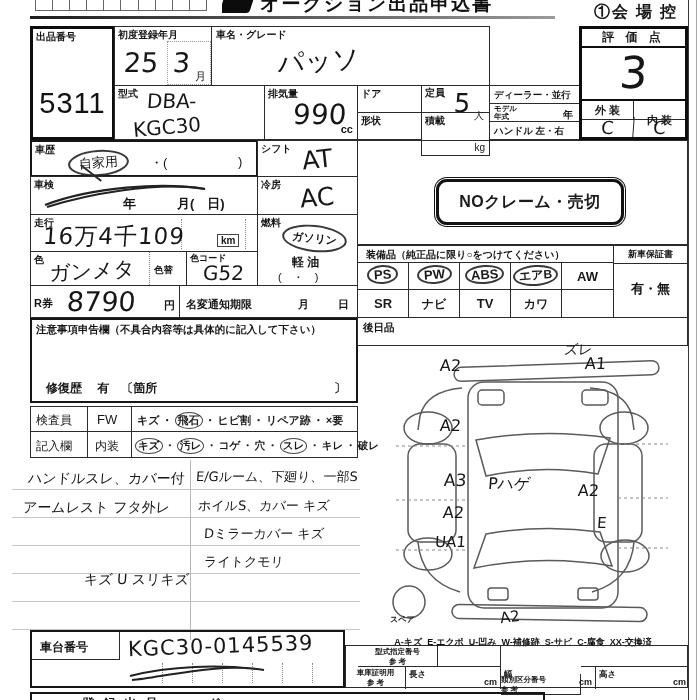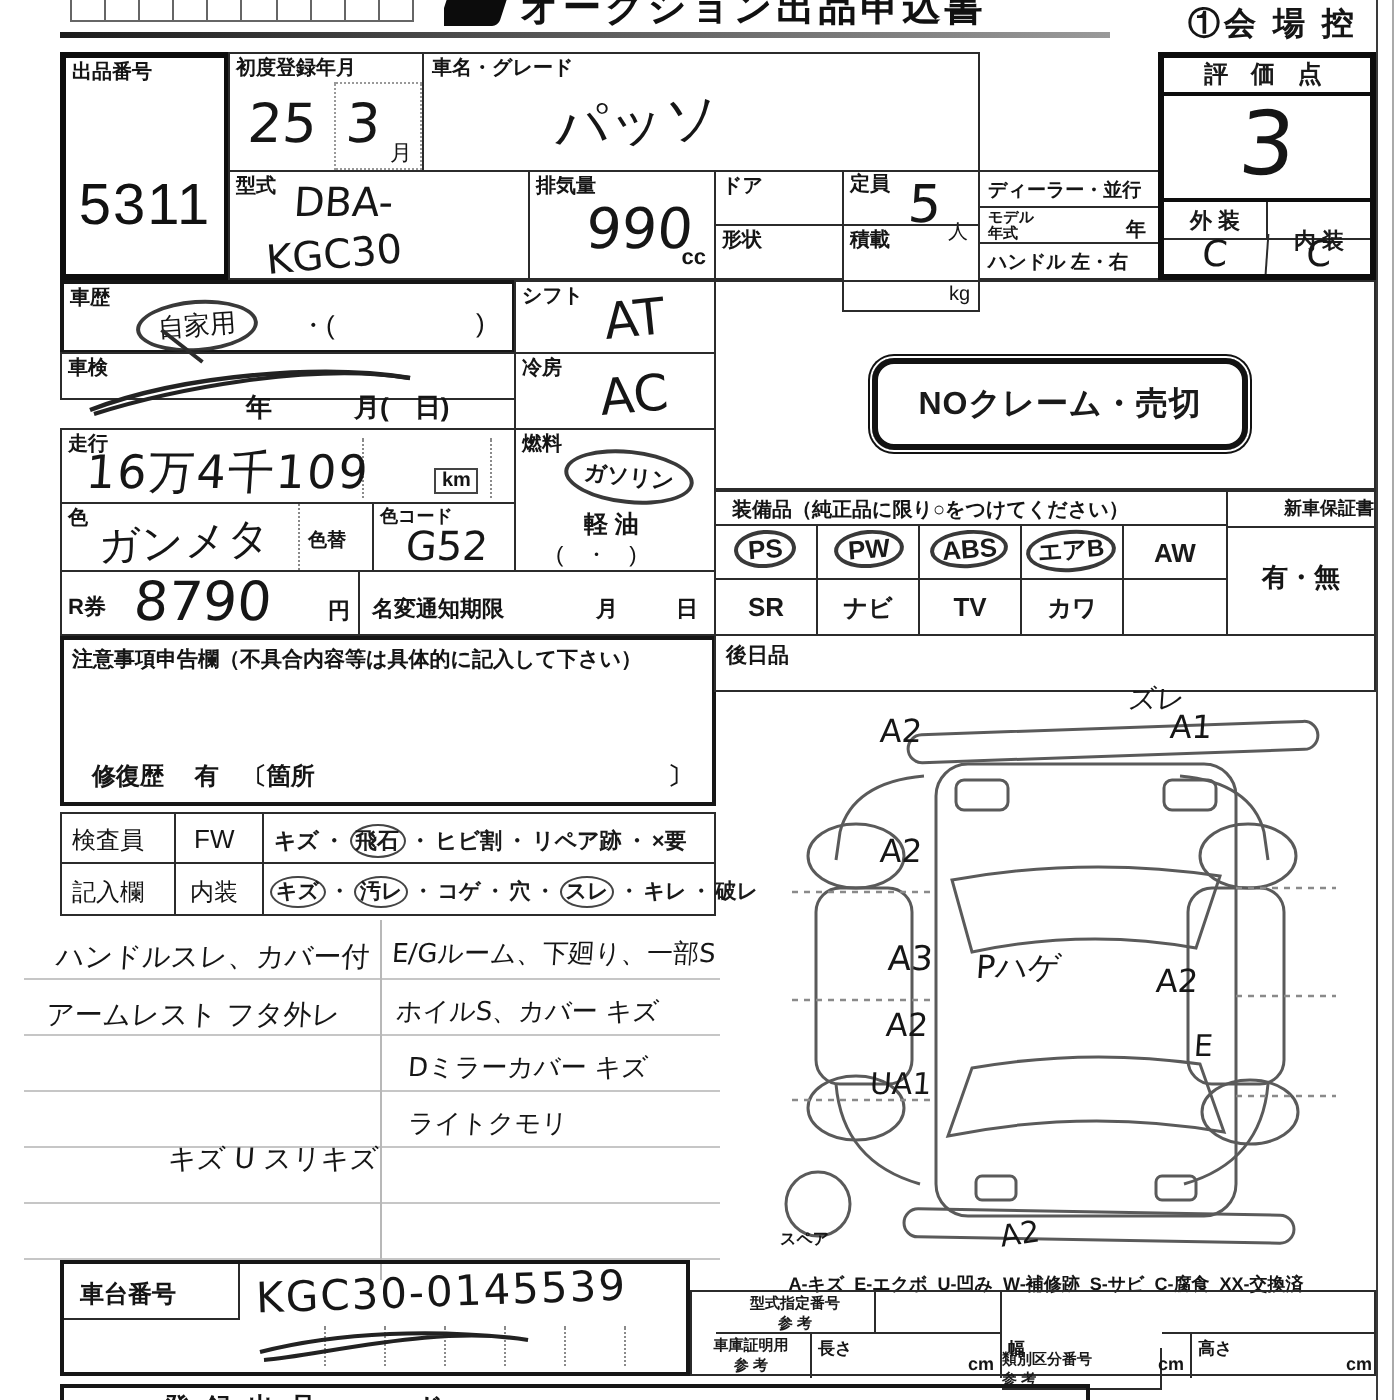--- a/index.html
+++ b/index.html
@@ -40,21 +40,21 @@
 
   <div class="abs" style="left:222px;top:0;width:320px;height:15px;overflow:hidden;">
     <div style="position:absolute;top:-9px;left:0;display:flex;align-items:center;gap:8px;">
       <span style="display:inline-block;width:30px;height:18px;background:#0c0c0c;transform:skewX(-18deg);border-radius:3px;"></span>
       <span style="font-size:19px;font-weight:bold;letter-spacing:2px;color:#111;">オークション出品申込書</span>
     </div>
   </div>
 
   <div class="abs" style="left:30px;top:16px;width:525px;height:3px;background:linear-gradient(to right,#1c1c1c,#9a9a9a);"></div>
 
-  <div class="abs print" style="left:594px;top:2px;font-size:16px;font-weight:600;letter-spacing:2px;">①会 場 控</div>
+  <div class="abs print" style="left:594px;top:2px;font-size:16px;font-weight:600;letter-spacing:2px;font-family:Liberation Serif, serif;">①会 場 控</div>
 
   <div class="cell thick" style="left:30px;top:26px;width:85px;height:114px;">
     <div class="lbl" style="position:absolute;left:3px;top:2px;">出品番号</div>
     <div style="position:absolute;left:0;top:58px;width:100%;text-align:center;font-size:29px;letter-spacing:1px;color:#111;">5311</div>
   </div>
 
   <div class="cell" style="left:114px;top:26px;width:98px;height:60px;">
     <div class="lbl" style="position:absolute;left:3px;top:2px;">初度登録年月</div>
     <div class="abs" style="left:52px;top:14px;width:44px;height:44px;border:1px dotted #999;"></div>
     <div class="hw" style="position:absolute;left:9px;top:20px;font-size:27px;">25</div>
@@ -125,21 +125,21 @@
   </div>
 
   <div class="cell med" style="left:30px;top:140px;width:228px;height:37px;">
     <div class="lbl" style="position:absolute;left:3px;top:2px;">車歴</div>
     <span class="hcirc print" style="position:absolute;left:36px;top:8px;font-size:13px;padding:2px 9px;">自家用</span>
     <div class="abs" style="left:46px;top:30px;width:26px;height:2px;background:#2b2b2b;transform:rotate(38deg);"></div>
     <span class="print" style="position:absolute;left:118px;top:12px;font-size:13px;">・(</span>
     <span class="print" style="position:absolute;left:206px;top:12px;font-size:13px;">)</span>
   </div>
 
-  <div class="cell" style="left:30px;top:176px;width:228px;height:24px;">
+  <div class="cell" style="left:30px;top:176px;width:228px;height:39px;">
     <div class="lbl" style="position:absolute;left:3px;top:2px;">車検</div>
     <span class="print" style="position:absolute;left:92px;top:18px;font-size:13px;font-weight:bold;">年</span>
     <span class="print" style="position:absolute;left:146px;top:18px;font-size:13px;font-weight:bold;">月(　日)</span>
     <svg class="abs" style="left:6px;top:2px;" width="180" height="34" viewBox="0 0 180 34">
       <path d="M8,26 C55,8 125,3 168,10" fill="none" stroke="#222" stroke-width="2.2"></path>
       <path d="M168,10 C118,2 48,16 10,28" fill="none" stroke="#222" stroke-width="2"></path>
     </svg>
   </div>
 
   <div class="cell" style="left:30px;top:214px;width:228px;height:38px;">
@@ -231,21 +231,21 @@
     <div class="cell" style="left:51px;top:17px;width:52px;height:28px;text-align:center;"><span class="hcirc" style="padding:0 5px;font-size:13px;font-weight:bold;margin-top:2px;">PW</span></div>
     <div class="cell" style="left:102px;top:17px;width:52px;height:28px;text-align:center;"><span class="hcirc" style="padding:0 4px;font-size:13px;font-weight:bold;margin-top:2px;">ABS</span></div>
     <div class="cell" style="left:153px;top:17px;width:52px;height:28px;text-align:center;"><span class="hcirc" style="padding:0 4px;font-size:12px;font-weight:bold;margin-top:2px;">エアB</span></div>
     <div class="cell" style="left:204px;top:17px;width:53px;height:28px;text-align:center;"><span style="display:inline-block;font-size:13px;font-weight:bold;margin-top:6px;">AW</span></div>
     <div class="cell" style="left:0;top:44px;width:52px;height:29px;text-align:center;"><span style="display:inline-block;font-size:13px;font-weight:bold;margin-top:6px;">SR</span></div>
     <div class="cell" style="left:51px;top:44px;width:52px;height:29px;text-align:center;"><span style="display:inline-block;font-size:12px;font-weight:bold;margin-top:6px;">ナビ</span></div>
     <div class="cell" style="left:102px;top:44px;width:52px;height:29px;text-align:center;"><span style="display:inline-block;font-size:13px;font-weight:bold;margin-top:6px;">TV</span></div>
     <div class="cell" style="left:153px;top:44px;width:52px;height:29px;text-align:center;"><span style="display:inline-block;font-size:12px;font-weight:bold;margin-top:6px;">カワ</span></div>
     <div class="cell" style="left:204px;top:44px;width:53px;height:29px;"></div>
     <div class="cell" style="left:256px;top:0;width:75px;height:73px;">
-      <div class="print" style="position:absolute;left:0;top:2px;width:100%;text-align:right;font-size:9px;font-weight:bold;border-bottom:1px solid #2b2b2b;padding-bottom:2px;">新車保証書</div>
+      <div class="print" style="position:absolute;left:0;top:2px;width:100%;text-align:center;font-size:9px;font-weight:bold;border-bottom:1px solid #2b2b2b;padding-bottom:2px;">新車保証書</div>
       <div class="print" style="position:absolute;left:0;top:34px;width:100%;text-align:center;font-size:13px;font-weight:bold;">有・無</div>
     </div>
   </div>
 
   <div class="cell" style="left:357px;top:317px;width:331px;height:29px;">
     <div class="print" style="position:absolute;left:5px;top:3px;font-size:10.5px;font-weight:bold;">後日品</div>
   </div>
 
   <div class="ruled" style="left:12px;top:462px;width:348px;height:176px;"></div>
   <div class="abs" style="left:190px;top:460px;width:1px;height:180px;background:#b8b8b8;"></div>

